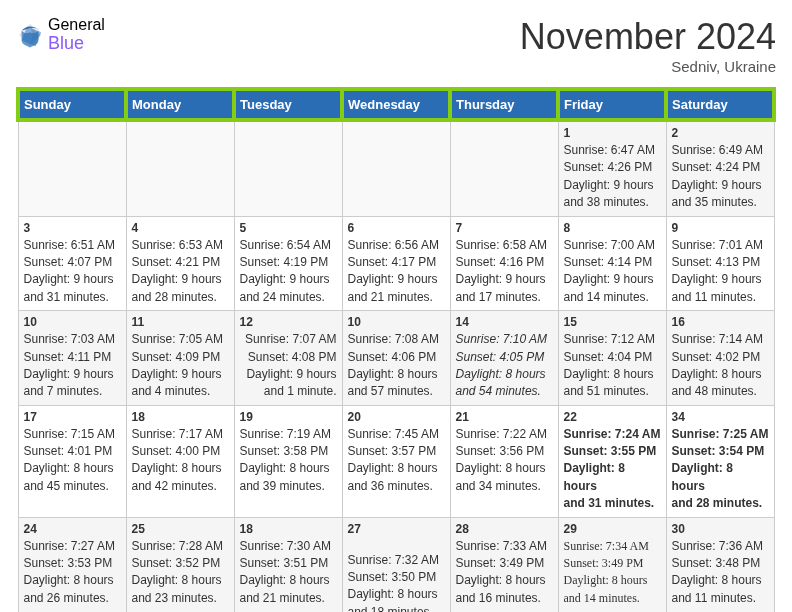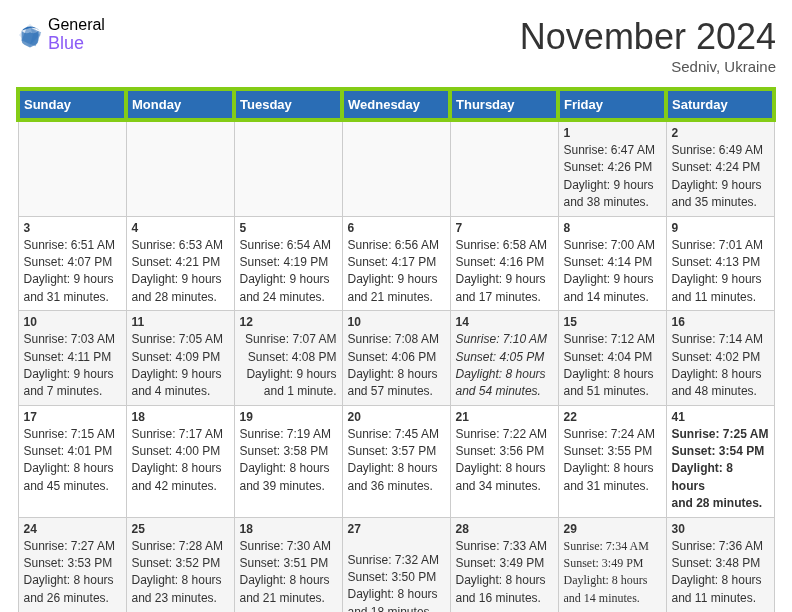--- a/index.html
+++ b/index.html
@@ -276,27 +276,27 @@
         </td>
         <td>
           <span class="day-num">21</span>
           <div class="day-info" style="white-space: pre-line;">Sunrise: 7:22 AM
 Sunset: 3:56 PM
 Daylight: 8 hours
 and 34 minutes.</div>
         </td>
         <td>
           <span class="day-num">22</span>
-          <div class="day-info" style="white-space: pre-line;">Sunrise: 7:24 AM
+          <div class="day-info" style="white-space: pre-line; font-weight: bold;">Sunrise: 7:24 AM
 Sunset: 3:55 PM
 Daylight: 8 hours
 and 31 minutes.</div>
         </td>
         <td>
-          <span class="day-num">41</span>
+          <span class="day-num">34</span>
           <div class="day-info" style="white-space: pre-line; font-weight: bold;">Sunrise: 7:25 AM
 Sunset: 3:54 PM
 Daylight: 8 hours
 and 28 minutes.</div>
         </td>
       </tr>
       <tr>
         <td>
           <span class="day-num">24</span>
           <div class="day-info" style="white-space: pre-line;">Sunrise: 7:27 AM

